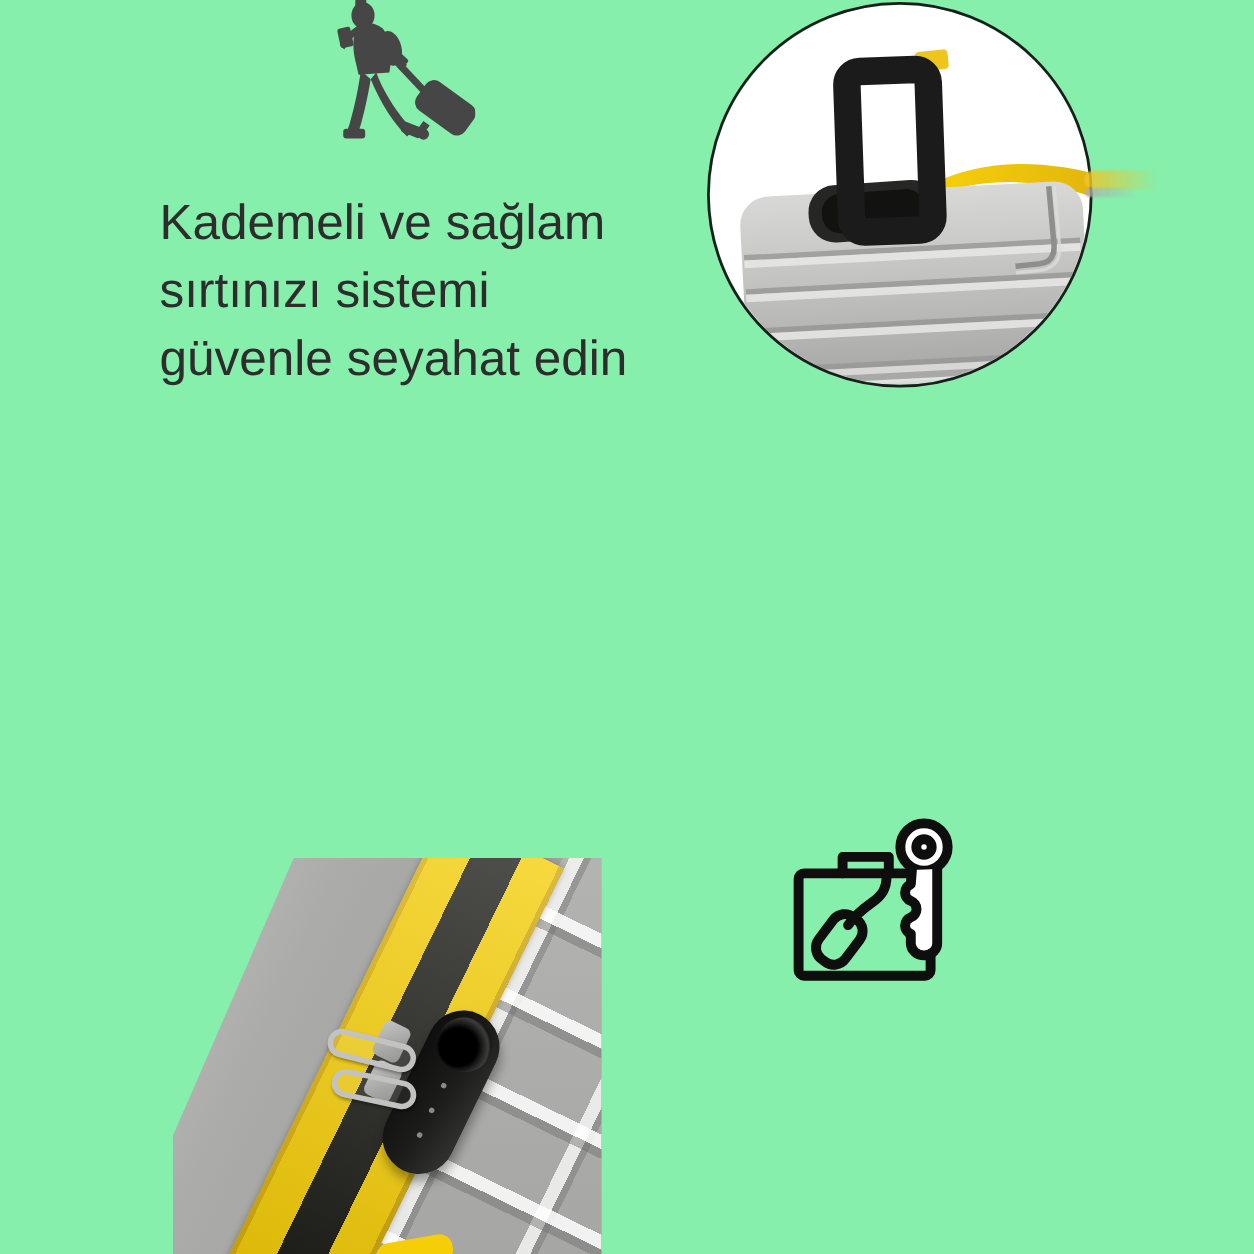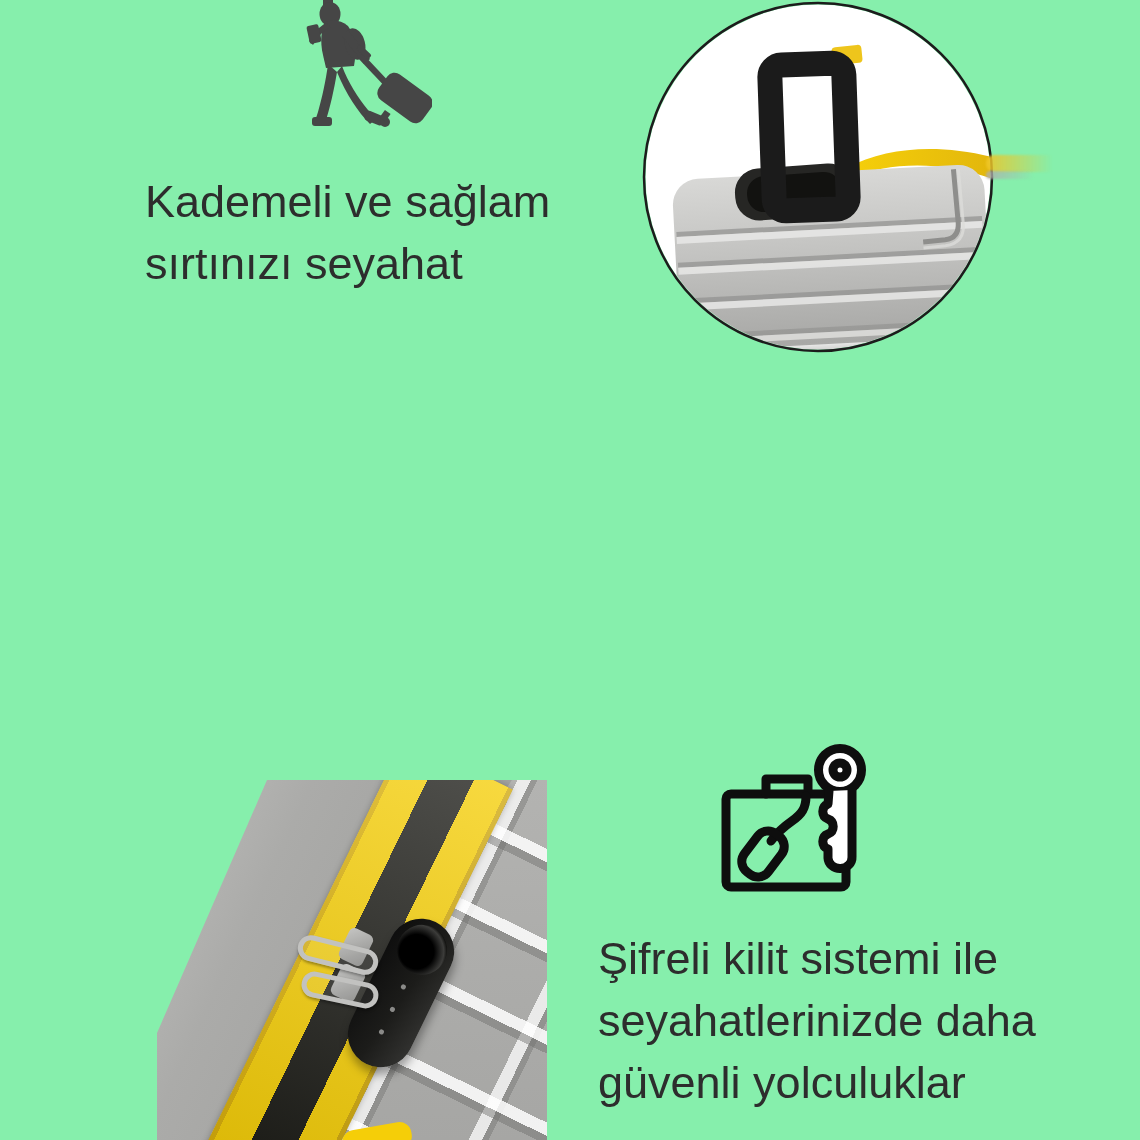--- a/index.html
+++ b/index.html
@@ -88,21 +88,22 @@
       <path d="M80 53 L112 87 L107 91 L76 58 Z"></path>
       <rect x="74" y="49" width="16" height="6" rx="2" transform="rotate(43 82 52)"></rect>
       <rect x="96" y="82" width="54" height="32" rx="9" transform="rotate(36 123 98)"></rect>
       <circle cx="103" cy="122" r="5"></circle>
       <rect x="100" y="111" width="7" height="9" transform="rotate(36 103 115)"></rect>
     </g>
   </svg>
 
   <div class="abs feature-text text-trolley">
     <div>Kademeli ve sağlam</div>
-    <div>sırtınızı seyahat</div>
+    <div>sırtınızı sistemi</div>
+    <div>güvenle seyahat edin</div>
   </div>
 
   <svg class="abs circle-photo" width="356" height="354" viewBox="0 0 356 354" aria-label="suitcase-telescopic-handle">
     <defs>
       <clipPath id="circ">
           <circle cx="178" cy="177" r="172.5"></circle>
         </clipPath>
       <linearGradient id="silv" x1="0" y1="0" x2="0" y2="1">
         <stop offset="0" stop-color="#d8d8d6"></stop>
         <stop offset="0.45" stop-color="#c3c3c1"></stop>
@@ -165,19 +166,14 @@
       <rect x="10" y="52" width="120" height="93" rx="5"></rect>
       <path d="M50 52 L50 37 L92 37 L92 52"></path>
       <path d="M90 54 C90 66 86 72 76 79 C66 86 60 92 55 99"></path>
       <rect x="32" y="88" width="30" height="48" rx="13" transform="rotate(37 47 112)"></rect>
       <circle cx="124" cy="28" r="21.5" fill="#ffffff"></circle>
       <path d="M113 49 L112 62 A8 8 0 0 0 112 77 A8 8 0 0 1 112 92 A8 8 0 0 0 112 107 L112 116 A12 11 0 0 0 136 115 L136 48" fill="#ffffff"></path>
       <circle cx="124" cy="28" r="7" fill="#ffffff"></circle>
     </g>
   </svg>
 
-  <div class="abs feature-text text-lock">
-    <div>Şifreli kilit sistemi ile</div>
-    <div>seyahatlerinizde daha</div>
-    <div>güvenli yolculuklar</div>
-  </div>
 
 </div>
 
 </body></html>

